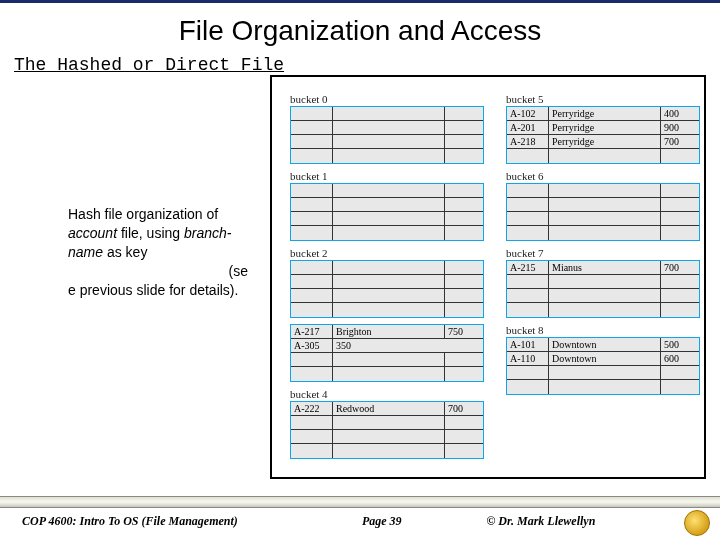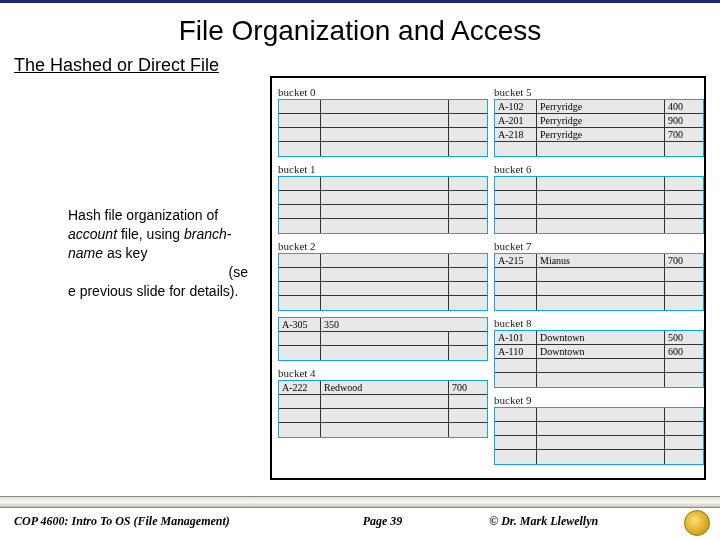--- a/index.html
+++ b/index.html
@@ -1,38 +1,38 @@
 <!DOCTYPE html>
 <html><head>
 <meta charset="utf-8">
 <style>
   * { box-sizing: border-box; margin: 0; padding: 0; }
   html, body { width: 720px; height: 540px; font-family: Arial, Helvetica, sans-serif; background: #fff; }
   .slide { width: 720px; height: 540px; position: relative; border-top: 3px solid #1a2a6c; }
   .title { font-size: 28px; text-align: center; padding: 12px 16px 8px; color: #000; }
-  .subtitle { font-size: 18px; text-decoration: underline; padding: 0 0 0 14px; font-family: Liberation Sans, sans-serif; }
+  .subtitle { font-size: 18px; text-decoration: underline; padding: 0 0 0 14px; font-family: Liberation Mono, monospace; }
   .body { position: relative; width: 100%; }
   .caption { position: absolute; left: 68px; top: 130px; width: 180px; font-size: 14px; line-height: 1.35; }
   .caption .italic { font-style: italic; }
   .diagram { position: absolute; left: 270px; top: 0; width: 436px; height: 404px; border: 2px solid #000; background: #fff; }
-  .col { position: absolute; top: 8px; width: 210px; }
+  .col { position: absolute; top: 16px; width: 194px; margin-left: 12px; }
   .col.left { left: 6px; }
   .col.right { left: 222px; }
   .bucket { margin-bottom: 6px; }
   .bucket-label { font-size: 11px; font-family: "Times New Roman", serif; color: #222; margin-bottom: 1px; }
   .bucket-box { border: 1px solid #0ea5e9; background: #e8e8e8; }
   .row { display: flex; height: 14px; border-bottom: 1px solid #333; }
   .row:last-child { border-bottom: none; }
   .cell { font-size: 10px; font-family: "Times New Roman", serif; padding: 0 3px; line-height: 14px; white-space: nowrap; overflow: hidden; }
   .c1 { width: 42px; border-right: 1px solid #333; }
   .c2 { flex: 1; border-right: 1px solid #333; }
   .c3 { width: 38px; text-align: left; }
   .footer { position: absolute; left: 0; bottom: 0; width: 100%; height: 44px; }
   .footer-bar { height: 12px; background: linear-gradient(#e0e0d0, #f8f8f0, #c8c8b8); border-top: 1px solid #888; border-bottom: 1px solid #888; }
-  .footer-text { display: flex; justify-content: space-between; align-items: center; padding: 6px 14px 0; font-size: 12px; font-family: "Times New Roman", serif; font-style: italic; font-weight: bold; }
+  .footer-text { display: flex; justify-content: space-between; align-items: center; padding: 6px 22px 0; font-size: 12px; font-family: "Times New Roman", serif; font-style: italic; font-weight: bold; }
   .footer-text > span:nth-child(1) { flex: 1.3; }
   .footer-text > span:nth-child(2) { flex: 0.8; text-align: center; }
   .footer-text > span:nth-child(3) { flex: 1; text-align: left; padding-left: 20px; }
   .logo { position: absolute; right: 10px; bottom: 4px; width: 26px; height: 26px; border-radius: 50%; background: radial-gradient(circle at 40% 40%, #ffe070, #d4a017 70%); border: 1px solid #a07000; }
 </style>
 </head>
 <body>
 
 <div class="slide">
   <div class="title">File Organization and Access</div>
@@ -118,20 +118,25 @@
               <div class="row">
                 <div class="cell c1"></div>
                 <div class="cell c2"></div>
                 <div class="cell c3"></div>
               </div>
             </div>
           </div>
           <div class="bucket">
             <div class="bucket-box">
               <div class="row">
+                <div class="cell c1">A-217</div>
+                <div class="cell c2">Brighton</div>
+                <div class="cell c3">750</div>
+              </div>
+              <div class="row">
                 <div class="cell c1">A-305</div>
                 <div class="cell c3">350</div>
               </div>
               <div class="row">
                 <div class="cell c1"></div>
                 <div class="cell c2"></div>
                 <div class="cell c3"></div>
               </div>
               <div class="row">
                 <div class="cell c1"></div>
@@ -247,45 +252,20 @@
             <div class="bucket-box">
               <div class="row">
                 <div class="cell c1">A-101</div>
                 <div class="cell c2">Downtown</div>
                 <div class="cell c3">500</div>
               </div>
               <div class="row">
                 <div class="cell c1">A-110</div>
                 <div class="cell c2">Downtown</div>
                 <div class="cell c3">600</div>
-              </div>
-              <div class="row">
-                <div class="cell c1"></div>
-                <div class="cell c2"></div>
-                <div class="cell c3"></div>
-              </div>
-              <div class="row">
-                <div class="cell c1"></div>
-                <div class="cell c2"></div>
-                <div class="cell c3"></div>
-              </div>
-            </div>
-          </div>
-          <div class="bucket">
-            <div class="bucket-label">bucket 9</div>
-            <div class="bucket-box">
-              <div class="row">
-                <div class="cell c1"></div>
-                <div class="cell c2"></div>
-                <div class="cell c3"></div>
-              </div>
-              <div class="row">
-                <div class="cell c1"></div>
-                <div class="cell c2"></div>
-                <div class="cell c3"></div>
               </div>
               <div class="row">
                 <div class="cell c1"></div>
                 <div class="cell c2"></div>
                 <div class="cell c3"></div>
               </div>
               <div class="row">
                 <div class="cell c1"></div>
                 <div class="cell c2"></div>
                 <div class="cell c3"></div>

